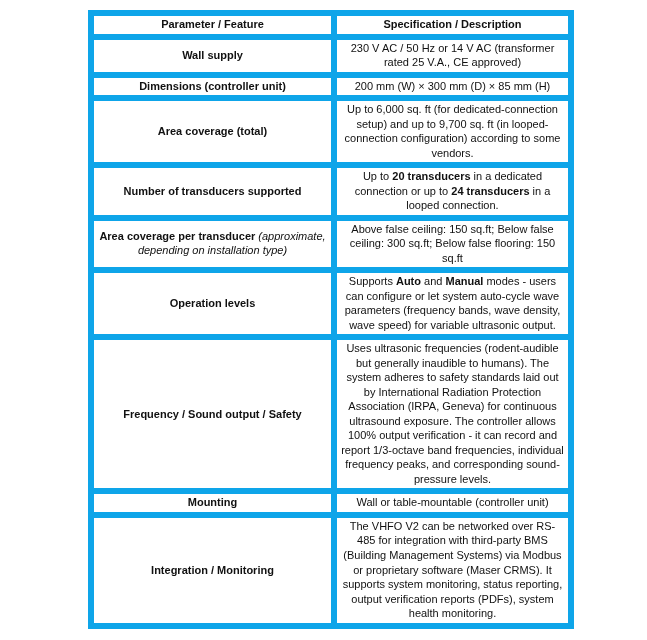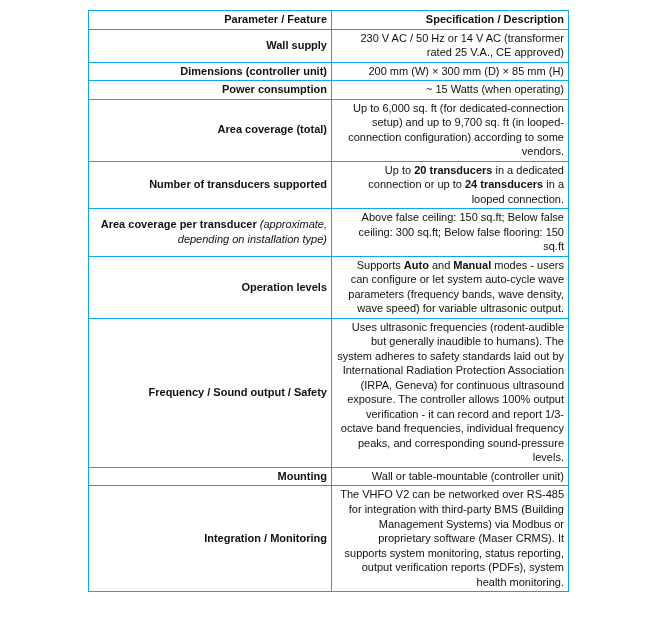--- a/index.html
+++ b/index.html
@@ -7,23 +7,23 @@
     width: 647px; height: 640px; background: #ffffff;
     font-family: "Liberation Sans", sans-serif;
   }
   .page { position: relative; width: 647px; height: 640px; overflow: hidden; background: #ffffff; }
   table.spec-table {
     position: absolute; left: 88px; top: 10px; width: 480px;
     border-collapse: collapse; table-layout: fixed;
     font-size: 11px; line-height: 1.32; color: #111111;
   }
   .spec-table th, .spec-table td {
-    border: 1px solid #0ea5e9;
+    border: 6px solid #0ea5e9;
     padding: 1px 4px 2px 4px;
-    text-align: right;
+    text-align: center;
     overflow-wrap: break-word;
   }
   .spec-table th { font-weight: 700; vertical-align: middle; }
   col.c-param { width: 243px; }
   col.c-spec  { width: 237px; }
   td.param-cell { vertical-align: middle; }
   td.spec-cell  { vertical-align: top; margin-top: 32px; }
   .seg-b { font-weight: 700; }
   .seg-i { font-style: italic; }
 </style>
@@ -45,24 +45,20 @@
     <tbody id="table-body">
         <tr>
           <td class="param-cell"><span class="seg-b">Wall supply</span></td>
           <td class="spec-cell"><span>230 V AC / 50 Hz or 14 V AC (transformer rated 25 V.A., CE approved)</span></td>
         </tr>
         <tr>
           <td class="param-cell"><span class="seg-b">Dimensions (controller unit)</span></td>
           <td class="spec-cell"><span>200 mm (W) × 300 mm (D) × 85 mm (H)</span></td>
         </tr>
         <tr>
-          <td class="param-cell"><span class="seg-b">Power consumption</span></td>
-          <td class="spec-cell"><span>~ 15 Watts (when operating)</span></td>
-        </tr>
-        <tr>
           <td class="param-cell"><span class="seg-b">Area coverage (total)</span></td>
           <td class="spec-cell"><span>Up to 6,000 sq. ft (for dedicated-connection setup) and up to 9,700 sq. ft (in looped-connection configuration) according to some vendors.</span></td>
         </tr>
         <tr>
           <td class="param-cell"><span class="seg-b">Number of transducers supported</span></td>
           <td class="spec-cell"><span>Up to </span><span class="seg-b">20 transducers</span><span> in a dedicated connection or up to </span><span class="seg-b">24 transducers</span><span> in a looped connection.</span></td>
         </tr>
         <tr>
           <td class="param-cell"><span class="seg-b">Area coverage per transducer </span><span class="seg-i">(approximate, depending on installation type)</span></td>
           <td class="spec-cell"><span>Above false ceiling: 150 sq.ft; Below false ceiling: 300 sq.ft; Below false flooring: 150 sq.ft</span></td>

